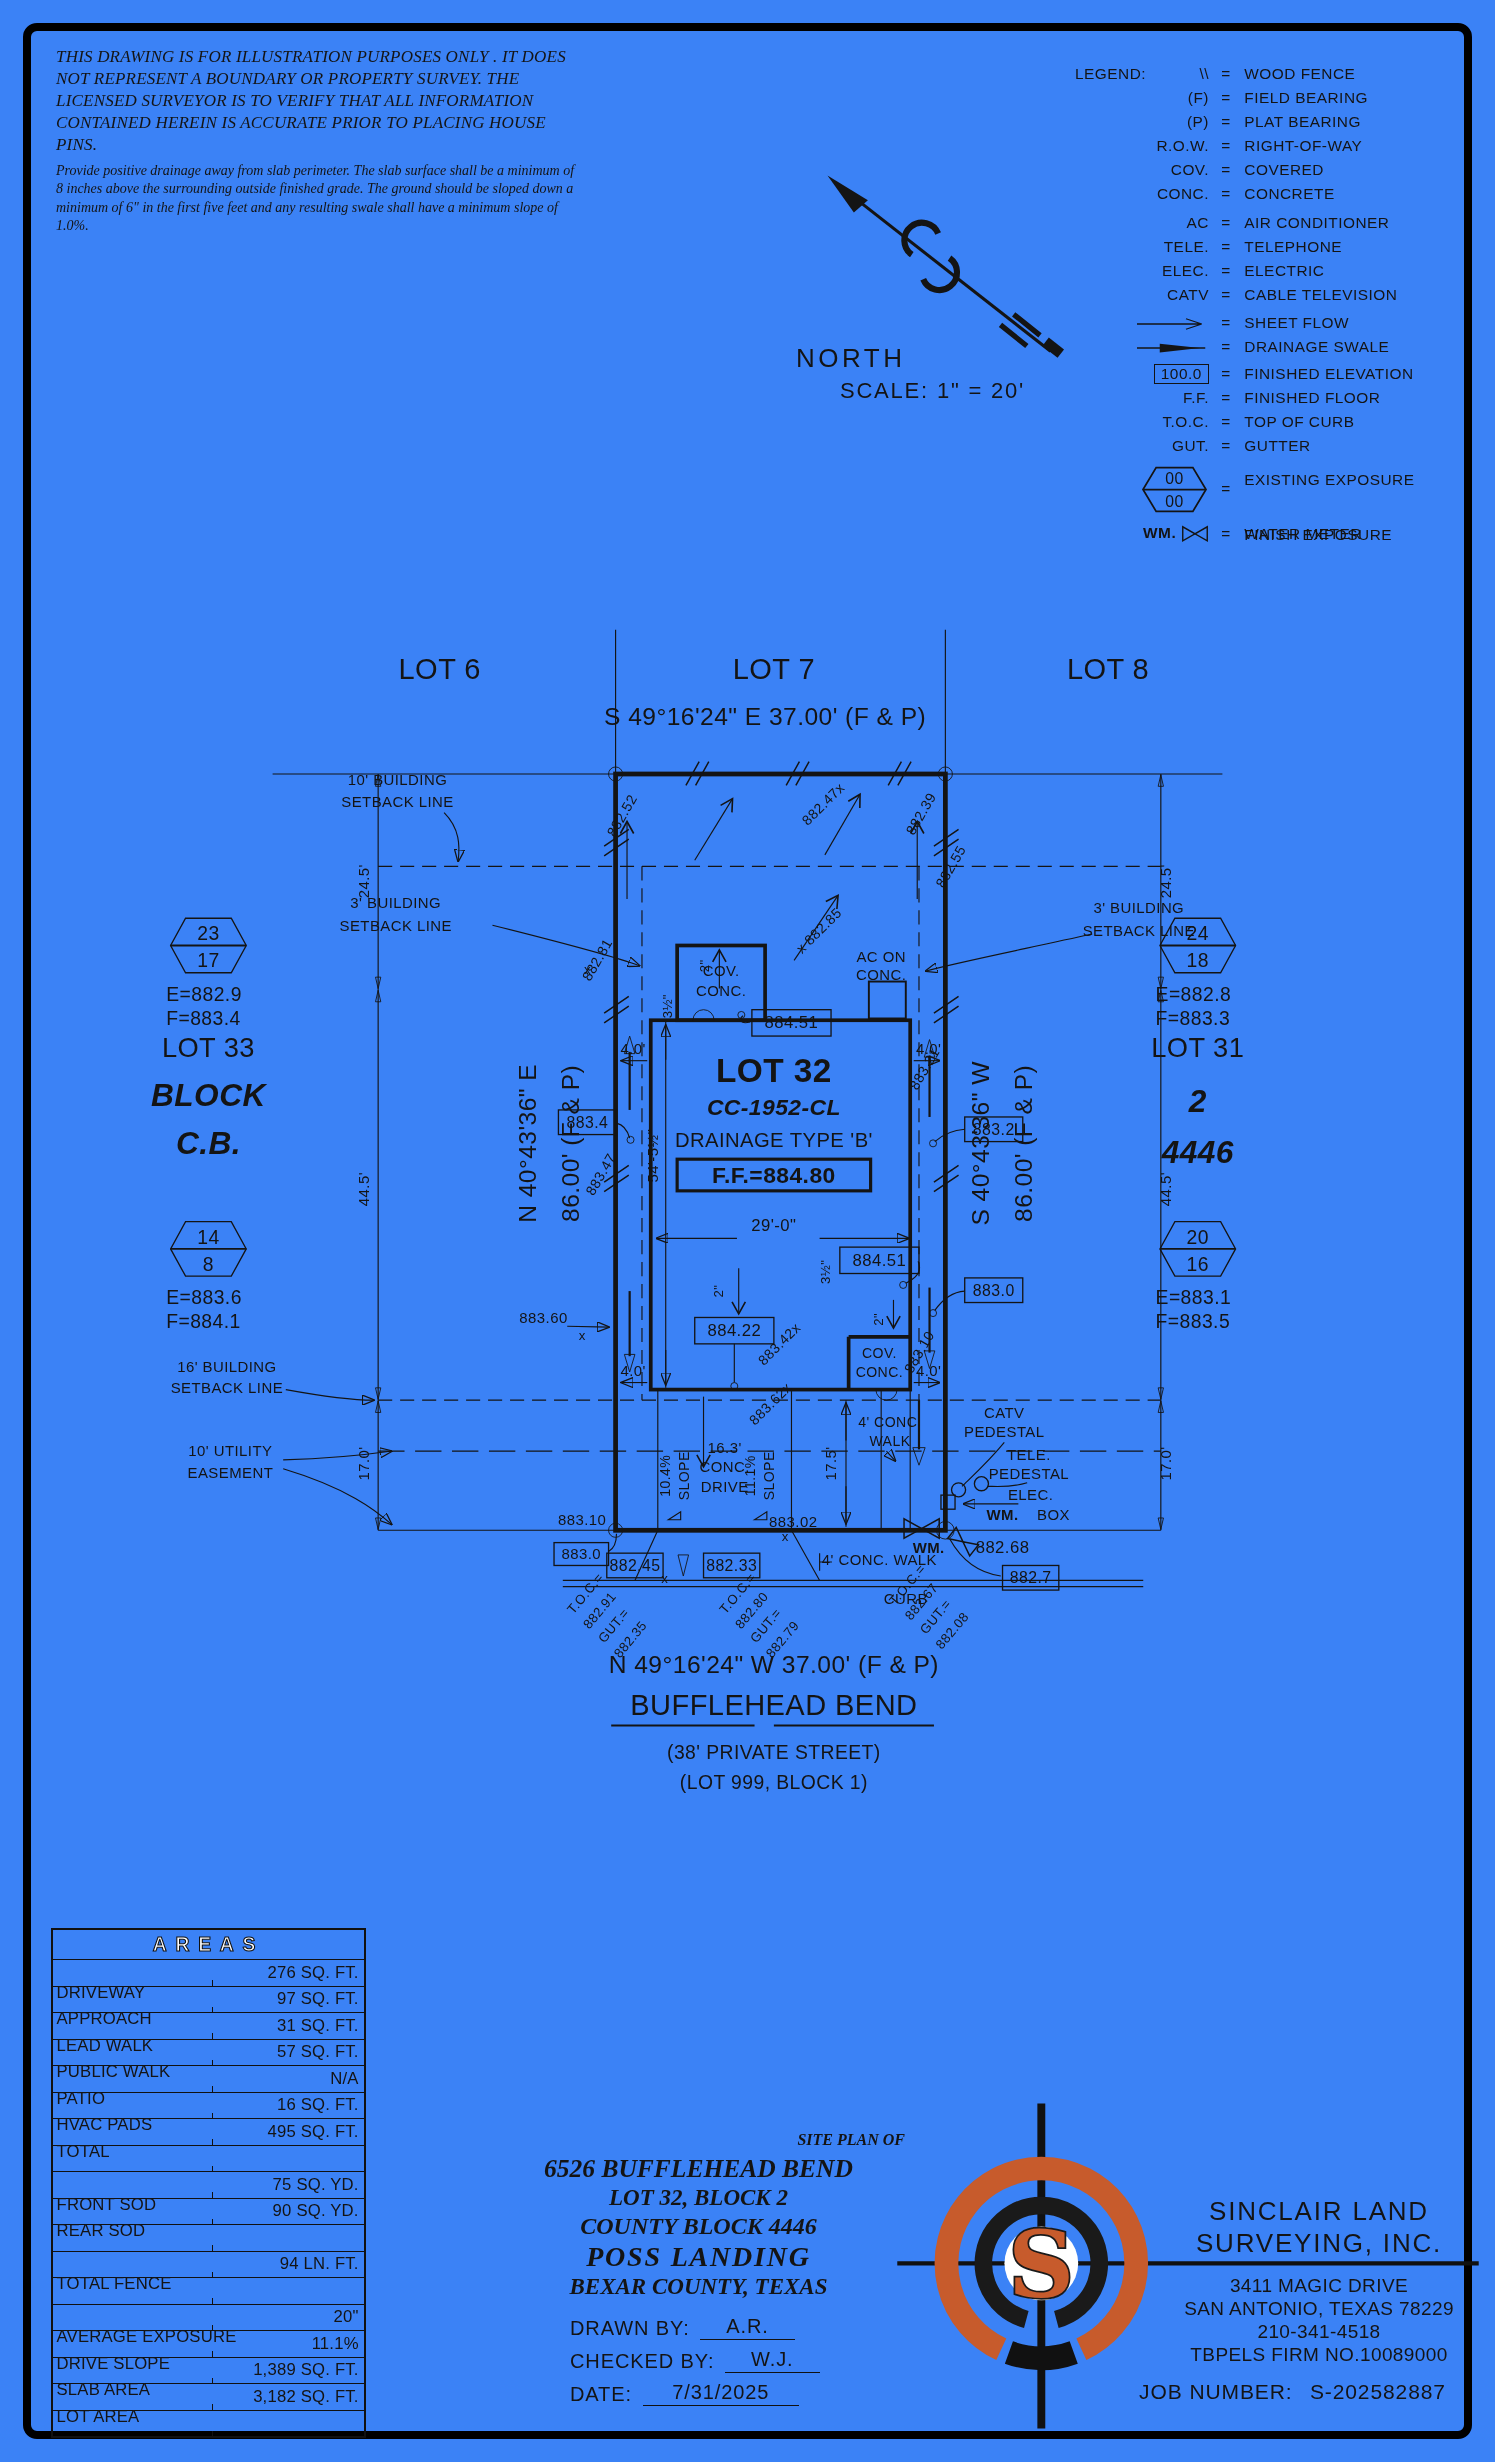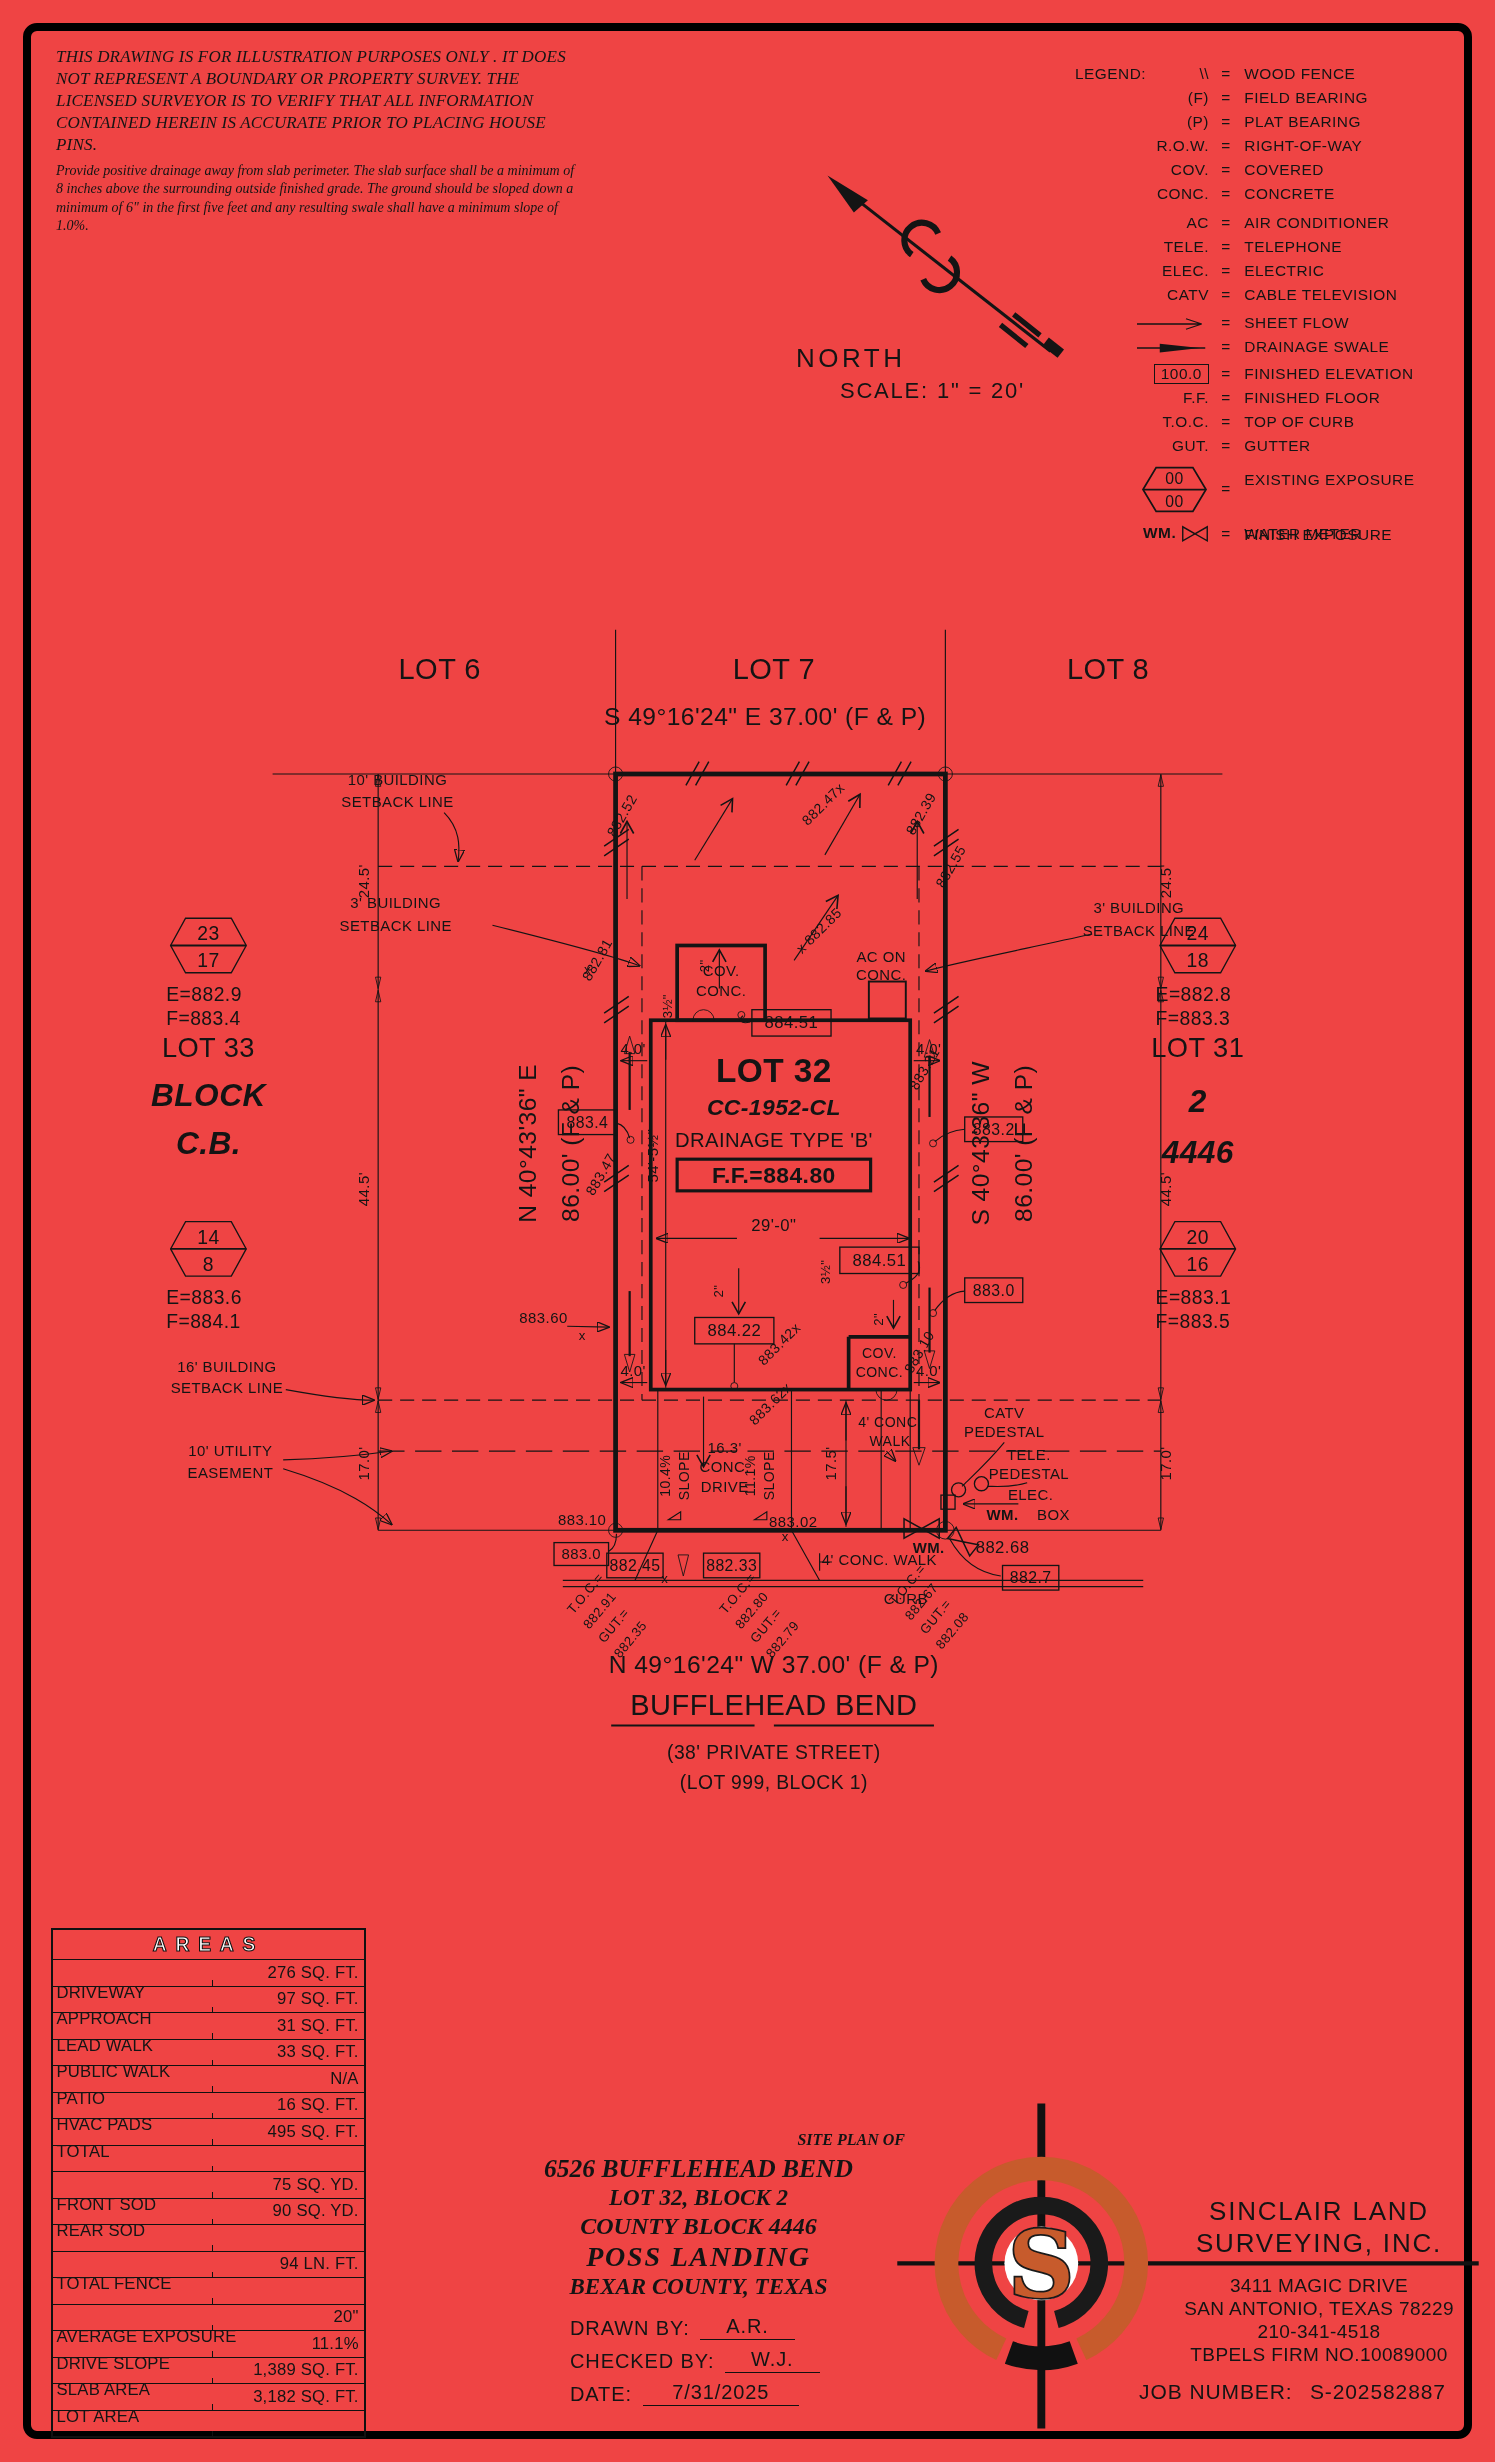--- a/index.html
+++ b/index.html
@@ -1,17 +1,17 @@
 <!DOCTYPE html>
 <html style="font-size:14px"><head>
 <meta charset="utf-8">
 <style>
   html,body{margin:0;padding:0;background:#fff;}
   body{width:1495px;height:2462px;position:relative;font-family:"Liberation Sans",sans-serif;color:#141414;}
-  .sheet{position:absolute;inset:0;background:#ef4444;overflow:hidden;}
+  .sheet{position:absolute;inset:0;background:#3b82f6;overflow:hidden;}
   .frame{position:absolute;left:23px;top:23px;right:23px;bottom:23px;border:8px solid #000;border-radius:14px;}
 
   
   .disclaimer{position:absolute;left:56px;top:46px;width:528px;}
   .disclaimer p{margin:0;font-family:"Liberation Serif",serif;font-style:italic;}
   .d1{font-size:17px;line-height:1.3;letter-spacing:0.2px;}
   .d2{font-size:14px;line-height:1.32;margin-top:5.3px !important;width:528px;}
 
   
   .north-svg{position:absolute;left:787px;top:151px;width:290px;height:209px;}
@@ -562,21 +562,21 @@
     <div class="ar-row">
         <span class="ar-label">APPROACH</span>
         <span class="ar-value">97 SQ. FT.</span>
       </div>
     <div class="ar-row">
         <span class="ar-label">LEAD WALK</span>
         <span class="ar-value">31 SQ. FT.</span>
       </div>
     <div class="ar-row">
         <span class="ar-label">PUBLIC WALK</span>
-        <span class="ar-value">33 SQ. FT.</span>
+        <span class="ar-value">57 SQ. FT.</span>
       </div>
     <div class="ar-row">
         <span class="ar-label">PATIO</span>
         <span class="ar-value">N/A</span>
       </div>
     <div class="ar-row">
         <span class="ar-label">HVAC PADS</span>
         <span class="ar-value">16 SQ. FT.</span>
       </div>
     <div class="ar-row">

